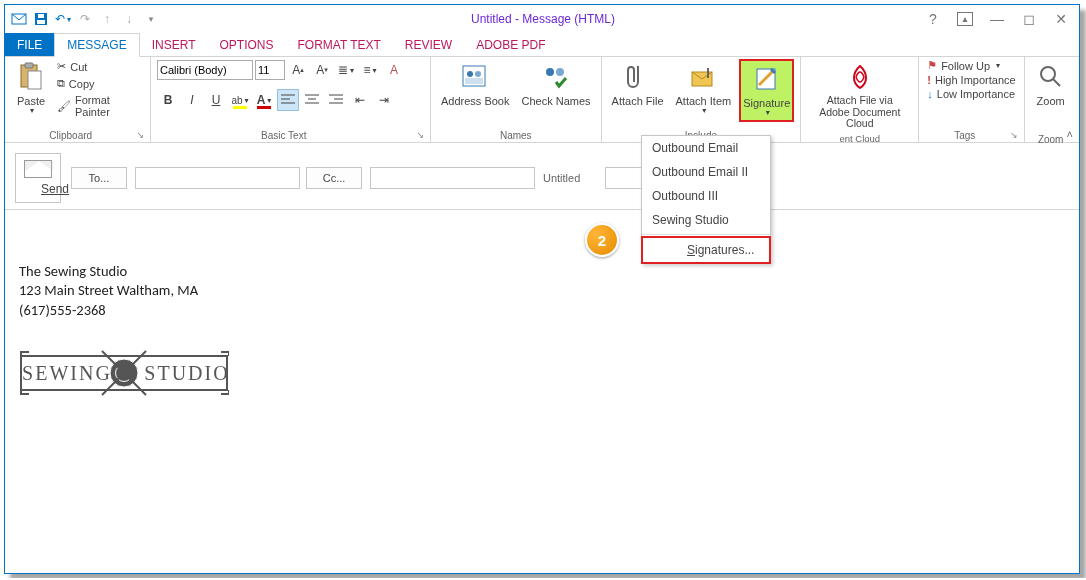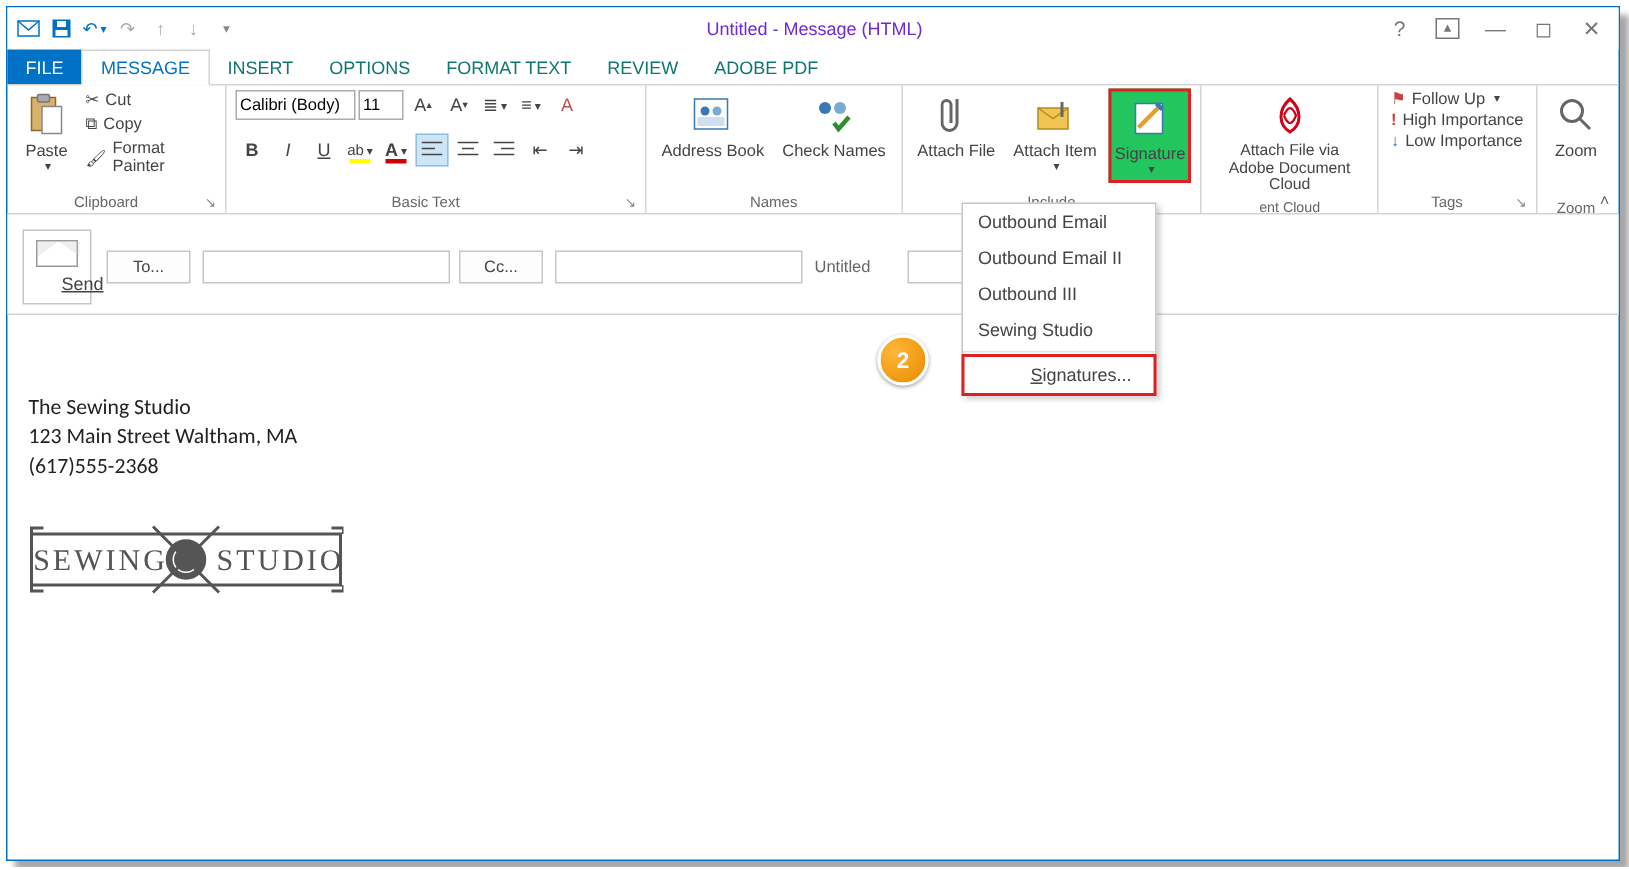--- a/index.html
+++ b/index.html
@@ -7,42 +7,42 @@
   .window { width: 1076px; height: 570px; border: 1px solid #0072c6; position: relative; background: #fff; box-shadow: 6px 6px 4px rgba(0,0,0,0.35); margin: 4px;}
   
   .titlebar { height: 28px; background: #fff; display: flex; align-items: center; padding: 0 4px; }
   .qat { display: flex; align-items: center; gap: 2px; }
   .qat-icon { width: 20px; height: 20px; display:flex; align-items:center; justify-content:center; cursor: pointer; }
   .title { flex: 1; text-align: center; color: #6d28d9; font-size: 12px; }
   .win-ctrls { display: flex; gap: 16px; align-items:center; padding-right:6px; color:#777;}
   .win-ctrls span { cursor:pointer; display:inline-block; width:16px; text-align:center; font-size:14px;}
   
   .tabs { height: 24px; display: flex; align-items: stretch; border-bottom: 1px solid #d4d4d4; position:relative;}
-  .tab { padding: 4px 12px; font-size: 12px; color:#0f766e; cursor:pointer; display:flex; align-items:center;}
+  .tab { padding: 4px 12px; font-size: 12px; color:#be185d; cursor:pointer; display:flex; align-items:center;}
   .tab.file { background:#0072c6; color:#fff; }
   .tab.active { color:#0072c6; border:1px solid #d4d4d4; border-bottom:1px solid #fff; background:#fff; margin-bottom:-1px;}
   
   .ribbon { height: 86px; display:flex; border-bottom:1px solid #d4d4d4; position:relative;}
   .group { border-right:1px solid #d4d4d4; display:flex; flex-direction:column; padding:2px 6px 0 6px; position:relative;}
   .group-body { flex:1; display:flex; align-items:flex-start; gap:4px;}
   .group-label { text-align:center; font-size:10px; color:#666; padding:1px 0;}
   .group-label .launcher { float:right; font-size:9px; color:#888; cursor:pointer; margin-left:6px;}
   .big-btn { display:flex; flex-direction:column; align-items:center; justify-content:flex-start; min-width:40px; padding:2px 4px; cursor:pointer; text-align:center; line-height:1.1;}
   .big-btn .icon { width:32px; height:32px; display:flex; align-items:center; justify-content:center; margin-bottom:2px;}
   .big-btn span.lbl { font-size:11px; }
   .clip-links { display:flex; flex-direction:column; gap:2px; font-size:11px;}
   .clip-links .row { display:flex; align-items:center; gap:4px; cursor:pointer; padding:1px 2px;}
   .font-row1 { display:flex; align-items:center; gap:2px;}
   .font-row2 { display:flex; align-items:center; gap:2px; margin-top:4px;}
   .font-combo { border:1px solid #ababab; height:20px; font-size:11px; padding:0 2px; background:#fff;}
   .mini { width:22px; height:22px; display:flex; align-items:center; justify-content:center; cursor:pointer; border:1px solid transparent;}
   .mini.active { background:#cde6f7; border:1px solid #92c0e0;}
   .tags-col { display:flex; flex-direction:column; gap:2px; font-size:11px;}
   .tags-col .row { display:flex; align-items:center; gap:4px; cursor:pointer; padding:0 2px;}
-  .sig-btn { border:2px solid #e02020; background:#22c55e; padding:2px 2px; }
+  .sig-btn { border:2px solid #e02020; background:#bef264; padding:2px 2px; }
   .sig-btn .icon svg { }
   .collapse { position:absolute; right:6px; bottom:2px; font-size:11px; color:#666; cursor:pointer;}
   
   .msg-header { padding:10px 10px 6px 10px; display:flex; gap:10px; border-bottom:1px solid #d4d4d4; background:#fff;}
   .send-area { width:46px; display:flex; flex-direction:column; align-items:center; justify-content:center; border:1px solid #c6c6c6; padding:6px 2px; cursor:pointer;}
   .send-area .env { width:28px; height:18px; border:1px solid #999; position:relative; margin-bottom:4px; background:#fff;}
   .send-area .env:before { content:""; position:absolute; left:0; right:0; top:0; border-bottom:10px solid transparent; border-left:14px solid #ccc; border-right:14px solid #ccc; opacity:.3;}
   .fields { flex:1; display:flex; flex-direction:row; gap:6px;}
   .field-row { display:flex; align-items:center; gap:8px;}
   .addr-btn { width:56px; height:22px; border:1px solid #c6c6c6; background:#fdfdfd; font-size:11px; display:flex; align-items:center; justify-content:center; cursor:pointer;}
@@ -137,21 +137,21 @@
               <span>Format Painter</span>
             </div>
         </div>
       </div>
       <div class="group-label"><span>Clipboard</span><span class="launcher">↘</span></div>
     </div>
 
     <div class="group" style="width:280px;">
       <div class="group-body" style="flex-direction:column; align-items:flex-start;">
         <div class="font-row1">
-          <input class="font-combo" style="width: 80px;" value="Calibri (Body)">
+          <input class="font-combo" style="width: 96px;" value="Calibri (Body)">
           <input class="font-combo" style="width: 30px;" value="11">
           <div class="mini">A<sup style="font-size:7px">▴</sup></div>
           <div class="mini">A<sup style="font-size:7px">▾</sup></div>
           <div class="mini">≣<span class="caret">▾</span></div>
           <div class="mini">≡<span class="caret">▾</span></div>
           <div class="mini" style="color:#c05050;">A</div>
         </div>
         <div class="font-row2">
           <div class="mini">
               <b>B</b>

